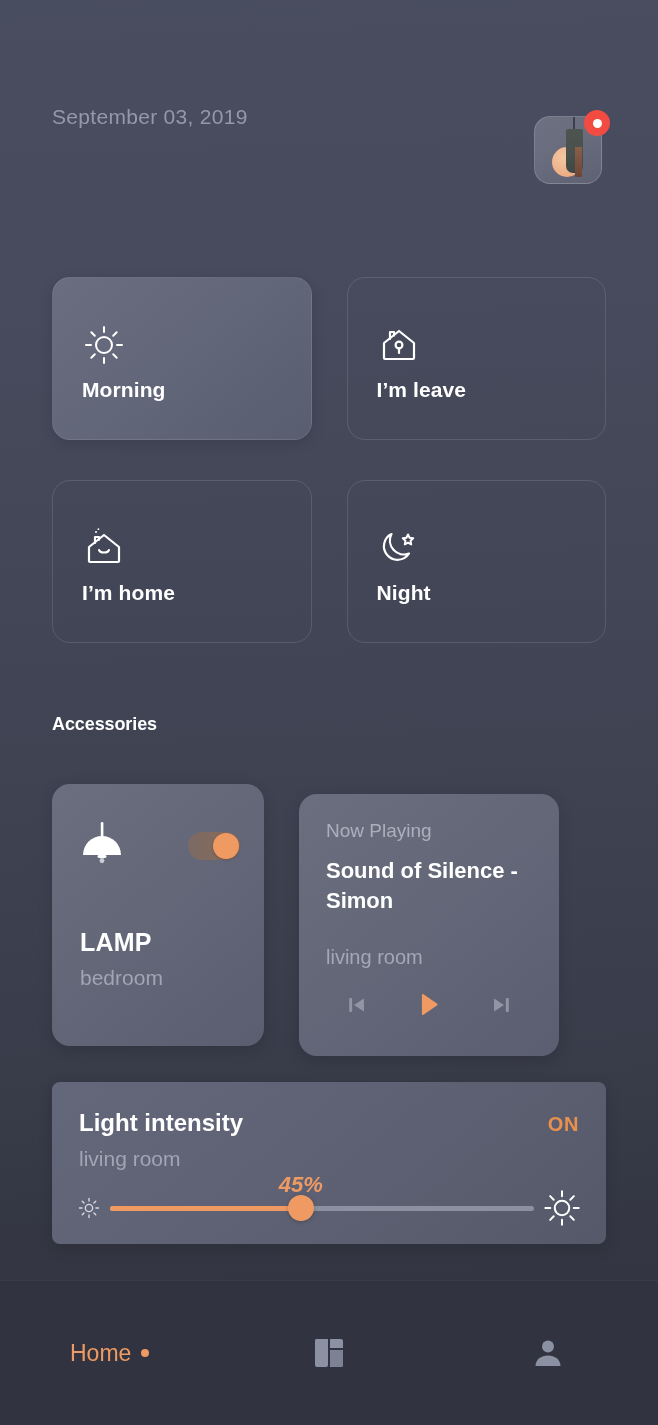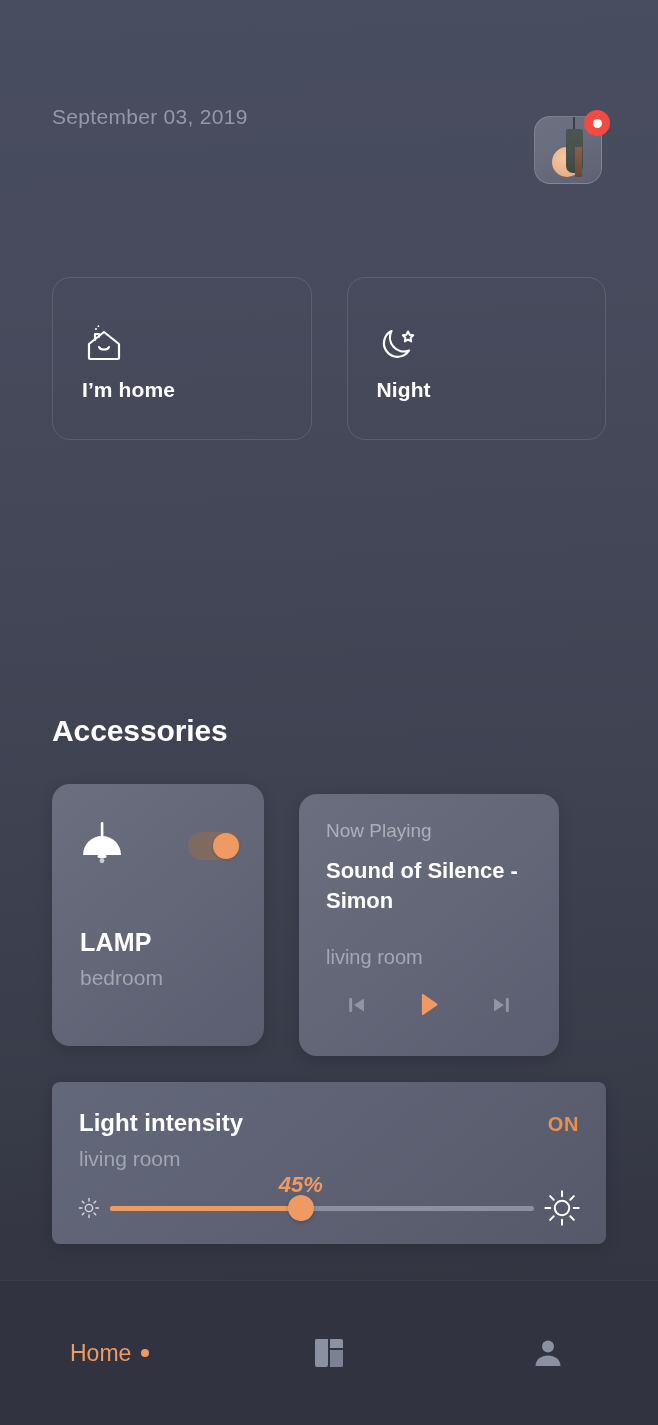--- a/index.html
+++ b/index.html
@@ -41,21 +41,21 @@
   }
   .scene.active {
     background:linear-gradient(140deg,#696d7e 0%,#63677a 45%,#595d70 100%);
     border-color:rgba(255,255,255,.07);
     box-shadow:0 4px 14px rgba(0,0,0,.13);
   }
   .scene .sc-icon { position:absolute; left:29px; top:45px; width:44px; height:44px; }
   .scene .sc-label { position:absolute; left:29px; top:100px; font-size:21px; font-weight:bold; color:#fff; letter-spacing:.1px; }
 
   
-  .acc-title { position:absolute; left:52px; top:714px; font-size:30px; font-weight:bold; color:#fff; letter-spacing:-.1px; }
+  .acc-title { position:absolute; left:52px; top:714px; font-size:18px; font-weight:bold; color:#fff; letter-spacing:-.1px; }
   .acc-row { position:absolute; left:52px; top:784px; display:flex; gap:35px; }
   .card {
     border-radius:18px;
     background:linear-gradient(140deg,#6a6e7f 0%,#646879 40%,#5a5e70 100%);
     box-shadow:0 4px 16px rgba(0,0,0,.14);
     position:relative;
   }
   .lamp-card { width:212px; height:262px;padding-left:48px; }
   .lamp-icon { position:absolute; left:28px; top:38px; width:44px; height:48px; }
   .toggle { position:absolute; right:24px; top:48px; width:52px; height:28px; border-radius:14px;
@@ -114,20 +114,45 @@
       </div>
       <div class="badge">
           <i></i>
         </div>
     </div>
   </div>
 
   <div class="scenes">
     <div class="scene-row">
 
+      <div class="scene active">
+        <span class="sc-icon">
+          <svg viewBox="0 0 44 44" width="44" height="44" fill="none" stroke="#ffffff" stroke-width="2" stroke-linecap="round">
+            <circle cx="22" cy="22" r="8"></circle>
+            <path d="M22 4v5M22 35v5M4 22h5M35 22h5M9.3 9.3l3.5 3.5M31.2 31.2l3.5 3.5M34.7 9.3l-3.5 3.5M12.8 31.2l-3.5 3.5"></path>
+          </svg>
+        </span>
+        <span class="sc-label">Morning</span>
+      </div>
+
+      <div class="scene">
+        <span class="sc-icon">
+          <svg viewBox="0 0 44 44" width="44" height="44" fill="none" stroke="#ffffff" stroke-width="2.2" stroke-linecap="round" stroke-linejoin="round">
+            <path d="M7 20L22 8l15 12v15a1 1 0 0 1-1 1H8a1 1 0 0 1-1-1V20z"></path>
+            <path d="M13 16V9h4v3.6"></path>
+            <circle cx="22" cy="22" r="3.4"></circle>
+            <path d="M22 25.4V30"></path>
+          </svg>
+        </span>
+        <span class="sc-label">I’m leave</span>
+      </div>
+
+    </div>
+    <div class="scene-row">
+
       <div class="scene">
         <span class="sc-icon">
           <svg viewBox="0 0 44 44" width="44" height="44" fill="none" stroke="#ffffff" stroke-width="2.2" stroke-linecap="round" stroke-linejoin="round">
             <path d="M7 21L22 9l15 12v14a1 1 0 0 1-1 1H8a1 1 0 0 1-1-1V21z"></path>
             <path d="M13 17V11h4v2.8"></path>
             <path d="M17 24c1.4 3.4 8.6 3.4 10 0" stroke-width="2"></path>
             <circle cx="14" cy="6" r="1" fill="#fff" stroke="none"></circle>
             <circle cx="16.4" cy="3.2" r=".9" fill="#fff" stroke="none"></circle>
           </svg>
         </span>

